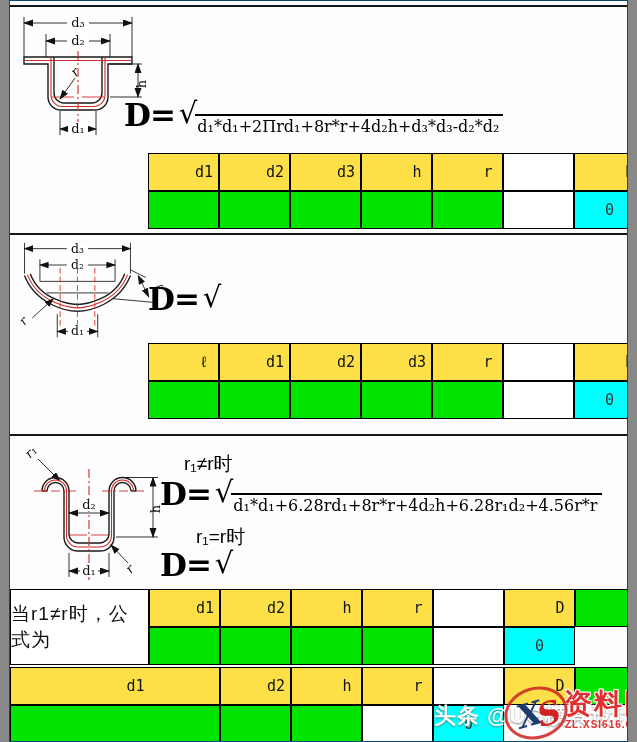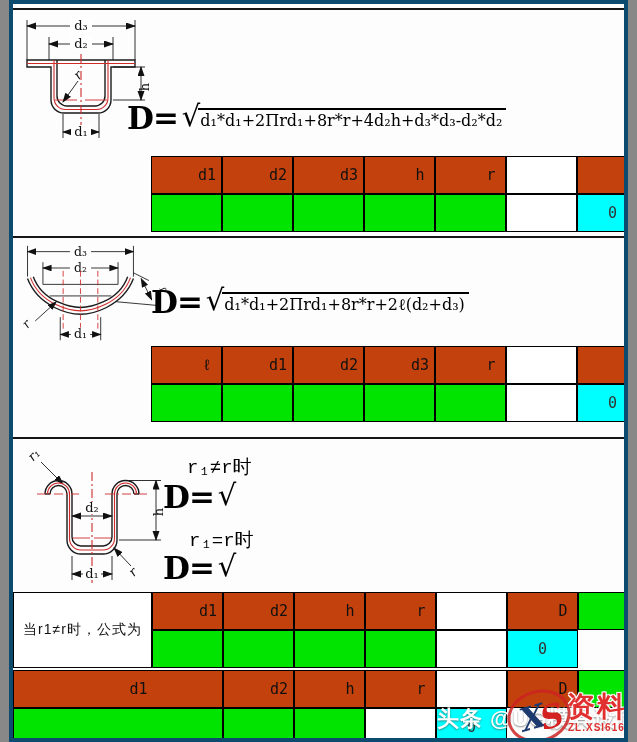--- a/index.html
+++ b/index.html
@@ -1,49 +1,49 @@
 <!DOCTYPE html>
 <html><head>
 <meta charset="utf-8">
 <style>
   * { box-sizing: border-box; margin: 0; padding: 0; }
   body { background: #888; font-family: "Liberation Sans", sans-serif; }
   .canvas {
     position: relative; width: 619px; height: 742px; background: #fdfdfd;
-    border: 4px solid #0c4a6e; overflow: hidden; margin: 0 auto;
+    border: 1px solid #0c4a6e; overflow: hidden; margin: 0 auto;
   }
   .hline { position: absolute; left: 0; width: 637px; height: 2px; background: #161616; }
   
   .ptable { position: absolute; display: grid; grid-auto-rows: 38px; }
   .cell {
     border: 1px solid #000; display: flex; align-items: center; justify-content: center;
     font-family: "DejaVu Sans Mono", "Liberation Mono", monospace; font-size: 15px; color: #111;
     overflow: hidden;
   }
-  .cell.y { background: #c2410c; padding-left: 41px; }
+  .cell.y { background: #fde047; padding-left: 41px; }
   .cell.g { background: #00e400; }
   .cell.w { background: #ffffff; }
   .cell.c { background: #00ffff; color: #333; }
   .cell.rowlab {
     background: #fff; grid-row: 1 / span 2;
-    font-family: "Liberation Sans", sans-serif; font-size: 14px; letter-spacing: 1px;
+    font-family: "Liberation Sans", sans-serif; font-size: 19px; letter-spacing: 1px;
   }
   
   .formula { position: absolute; display: flex; align-items: flex-start; white-space: nowrap; }
   .dbig {
     font-family: "DejaVu Serif", serif; font-weight: bold; font-size: 31px;
     line-height: 34px; letter-spacing: -1px; margin-right: 3px; color: #000;
   }
   .rad { font-family: "DejaVu Sans", sans-serif; font-size: 29px; line-height: 1; margin: 1px -2px 0 1px; color: #000; }
   .expr {
     font-family: "DejaVu Serif", serif; font-size: 16px; color: #000;
-    border-top: 2px solid #000; margin-top: 7px; padding: 1px 4px 0 2px;
+    border-top: 2px solid #000; margin-top: 16px; padding: 1px 4px 0 2px;
   }
   .expr.long { font-size: 16px; }
-  .cond { position: absolute; font-family: Liberation Mono, monospace; font-size: 19px; color: #000; white-space: nowrap; }
+  .cond { position: absolute; font-family: Liberation Sans, sans-serif; font-size: 19px; color: #000; white-space: nowrap; }
   
   svg { position: absolute; }
   .blk { fill: none; stroke: #1a1a1a; stroke-width: 1.4; }
   .thin { fill: none; stroke: #1a1a1a; stroke-width: 0.9; }
   .red { fill: none; stroke: #cf2b2b; stroke-width: 1.1; }
   .redthin { fill: none; stroke: #cf2b2b; stroke-width: 0.9; }
   .dashdot { stroke-dasharray: 9 3 2 3; }
   .dashed { stroke-dasharray: 6 3; }
   .dl { font-family: "DejaVu Serif", serif; font-size: 13px; fill: #111; text-anchor: middle; }
   .it { font-style: italic; }
@@ -195,21 +195,20 @@
       <line class="thin" x1="84" y1="78" x2="84" y2="102"></line>
       <line class="thin" x1="42" y1="96" x2="84" y2="96" marker-start="url(#ar2)" marker-end="url(#ar2)"></line>
       <rect x="53" y="89" width="20" height="13" fill="#fff"></rect>
       <text class="dl" x="63" y="100">d₁</text>
     </g>
   </svg>
 
   <div class="formula" style="left:138px;top:281px">
     <span class="dbig">D=</span>
     <span class="rad">√</span>
-    <span class="expr">d₁*d₁+2Πrd₁+8r*r+2ℓ(d₂+d₃)</span>
   </div>
 
   <div class="ptable" style="left:138px;top:342px;grid-template-columns:repeat(7,71px)">
     <div class="cell y">ℓ</div>
     <div class="cell y">d1</div>
     <div class="cell y">d2</div>
     <div class="cell y">d3</div>
     <div class="cell y">r</div>
     <div class="cell w"></div>
     <div class="cell y">D</div>
@@ -271,23 +270,24 @@
     <g>
       <line class="thin" x1="114" y1="122" x2="97" y2="104" marker-end="url(#ar3)"></line>
       <text class="dl it" x="119" y="131" transform="rotate(-45 119 131)">r</text>
     </g>
   </svg>
 
   <div class="cond" style="left:174px;top:450px">r₁≠r时</div>
   <div class="formula" style="left:150px;top:476px">
     <span class="dbig">D=</span>
     <span class="rad">√</span>
-  </div>
-
-  <div class="cond" style="left:176px;top:523px">r₁=r时</div>
+    <span class="expr long">d₁*d₁+6.28rd₁+8r*r+4d₂h+6.28r₁d₂+4.56r*r</span>
+  </div>
+
+  <div class="cond" style="left:186px;top:523px">r₁=r时</div>
   <div class="formula" style="left:150px;top:547px">
     <span class="dbig">D=</span>
     <span class="rad">√</span>
   </div>
 
   <div class="ptable" style="left:0;top:588px;grid-template-columns:139px repeat(7,71px)">
     <div class="cell rowlab">当r1≠r时，公式为</div>
     <div class="cell y">d1</div>
     <div class="cell y">d2</div>
     <div class="cell y">h</div>

